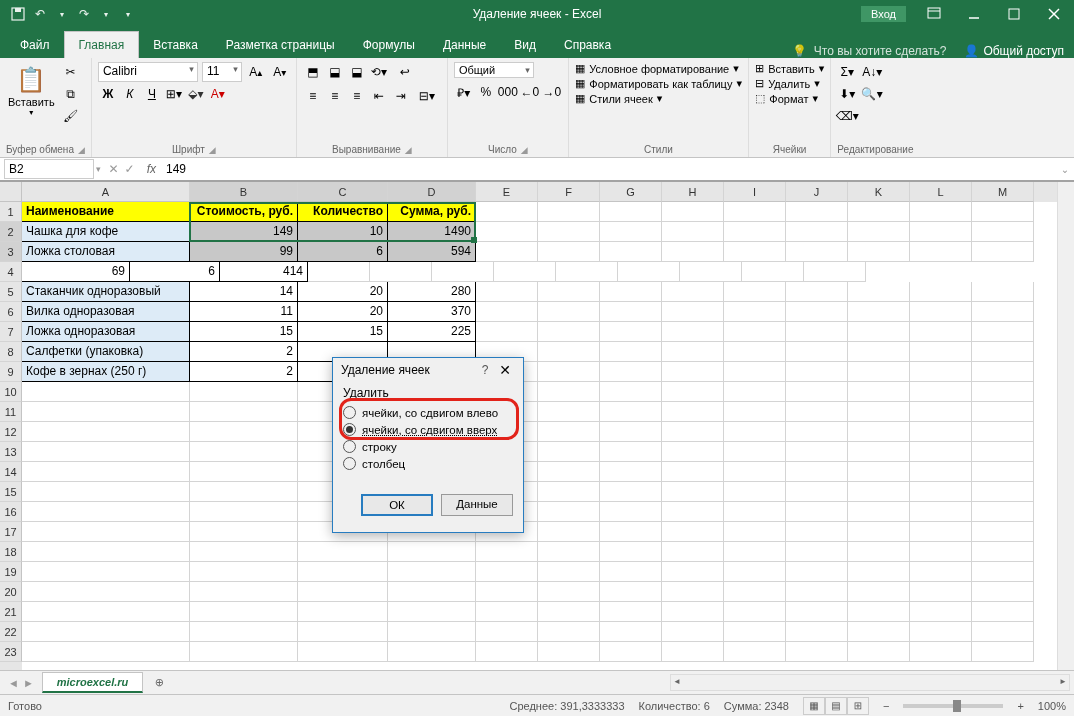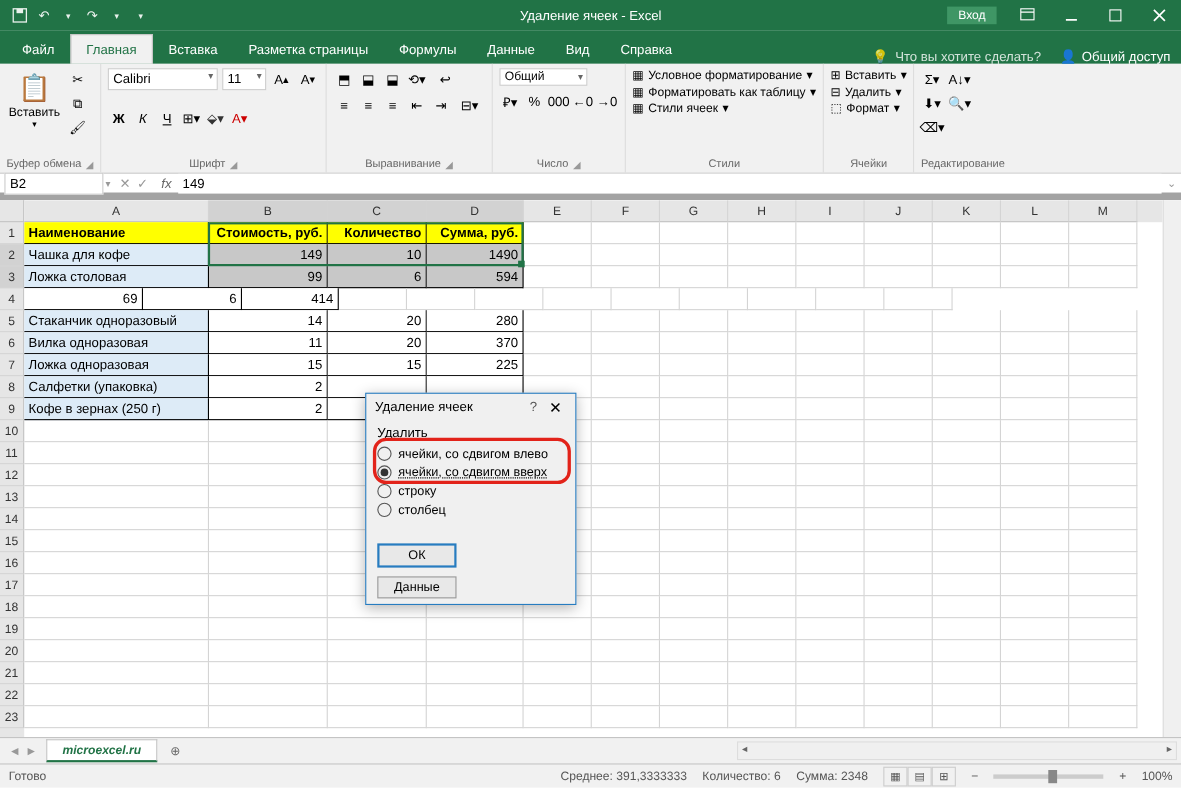--- a/index.html
+++ b/index.html
@@ -29,21 +29,21 @@
 .big-btn .icon-lg { width: 32px; height: 32px; display: flex; align-items: center; justify-content: center; font-size: 24px; }
 .small-btns { display: flex; flex-direction: column; gap: 2px; }
 .sb-row { display: flex; gap: 2px; align-items: center; }
 .sb { width: 20px; height: 20px; display: flex; align-items: center; justify-content: center; font-size: 12px; border: 1px solid transparent; }
 .font-select { display: flex; gap: 4px; }
 .font-name { border: 1px solid #ccc; background: #fff; font-size: 12px; padding: 1px 18px 1px 4px; width: 100px; position: relative; }
 .font-size { border: 1px solid #ccc; background: #fff; font-size: 12px; padding: 1px 14px 1px 4px; width: 40px; }
 .dd::after { content: '▾'; position: absolute; right: 3px; font-size: 9px; color: #666; }
 .btn-text { border: 1px solid #ccc; background: #fff; font-size: 11px; padding: 1px 4px; display: flex; align-items: center; gap: 4px; }
 
-.formula-bar { display: flex; align-items: center; border-bottom: 7px solid #a3a3a3; height: 24px; background: #fff; }
+.formula-bar { display: flex; align-items: center; border-bottom: 2px solid #a3a3a3; height: 24px; background: #fff; }
 .name-box { width: 90px; border: 1px solid #ccc; font-size: 12px; padding: 2px 4px; margin: 2px 0 2px 4px; }
 .fb-btns { display: flex; padding: 0 6px; gap: 6px; color: #999; font-size: 12px; }
 .fx-label { font-style: italic; font-size: 12px; color: #666; padding: 0 6px; }
 .formula-input { flex: 1; font-size: 12px; padding: 2px 4px; border: none; }
 .fb-expand { width: 18px; text-align: center; font-size: 10px; color: #999; }
 
 .grid-area { display: flex; height: 488px; background: #fff; }
 .row-headers { width: 22px; background: #e6e6e6; }
 .corner { width: 22px; height: 20px; background: #e6e6e6; border-right: 1px solid #c4c4c4; border-bottom: 1px solid #c4c4c4; }
 .rh { height: 20px; border-bottom: 1px solid #d4d4d4; border-right: 1px solid #c4c4c4; font-size: 11px; text-align: center; line-height: 20px; color: #333; }
@@ -83,21 +83,21 @@
 .dlg-title-text { flex: 1; }
 .dlg-help { width: 20px; text-align: center; color: #555; }
 .dlg-close { width: 20px; text-align: center; font-size: 14px; }
 .dlg-body { padding: 4px 10px 10px; font-size: 12px; }
 .radio-group { padding: 4px 0; }
 .radio-item { display: flex; align-items: center; gap: 6px; padding: 2px 0; }
 .radio { width: 13px; height: 13px; border: 1px solid #555; border-radius: 50%; display: flex; align-items: center; justify-content: center; }
 .radio.checked::after { content: ''; width: 7px; height: 7px; background: #333; border-radius: 50%; }
 .radio-label { font-size: 11.5px; }
 .highlight-box { position: absolute; border: 3px solid #e2231a; border-radius: 12px; pointer-events: none; }
-.dlg-buttons { display: flex; gap: 8px; padding: 8px 10px 5px; justify-content: flex-end; flex-direction: column; }
+.dlg-buttons { display: flex; gap: 8px; padding: 8px 10px 16px; justify-content: flex-end; }
 .dlg-btn { border: 1px solid #999; background: #e8e8e8; font-size: 11.5px; padding: 3px 0; width: 72px; text-align: center; }
 .dlg-btn.default { border: 2px solid #277cc0; }
 
 svg { display: block; }
 </style>
 </head>
 <body>
 
 <div class="titlebar">
   <div class="qat">
@@ -176,21 +176,21 @@
         <span class="sb">🖌</span>
       </div>
     </div>
     <div class="group-label">
         <span>Буфер обмена</span>
         <span class="launcher">◢</span>
       </div>
   </div>
 
   <div class="ribbon-group">
-    <div class="group-content" style="flex-direction:column;gap:16px">
+    <div class="group-content" style="flex-direction:column;gap:2px">
       <div class="font-select">
         <div class="font-name dd" style="position:relative">Calibri</div>
         <div class="font-size dd" style="position:relative">11</div>
         <span class="sb">A<sup>▴</sup></span>
         <span class="sb">A<sup>▾</sup></span>
       </div>
       <div class="sb-row">
         <span class="sb" style="font-weight:bold">Ж</span>
         <span class="sb" style="font-style:italic">К</span>
         <span class="sb" style="text-decoration:underline">Ч</span>

